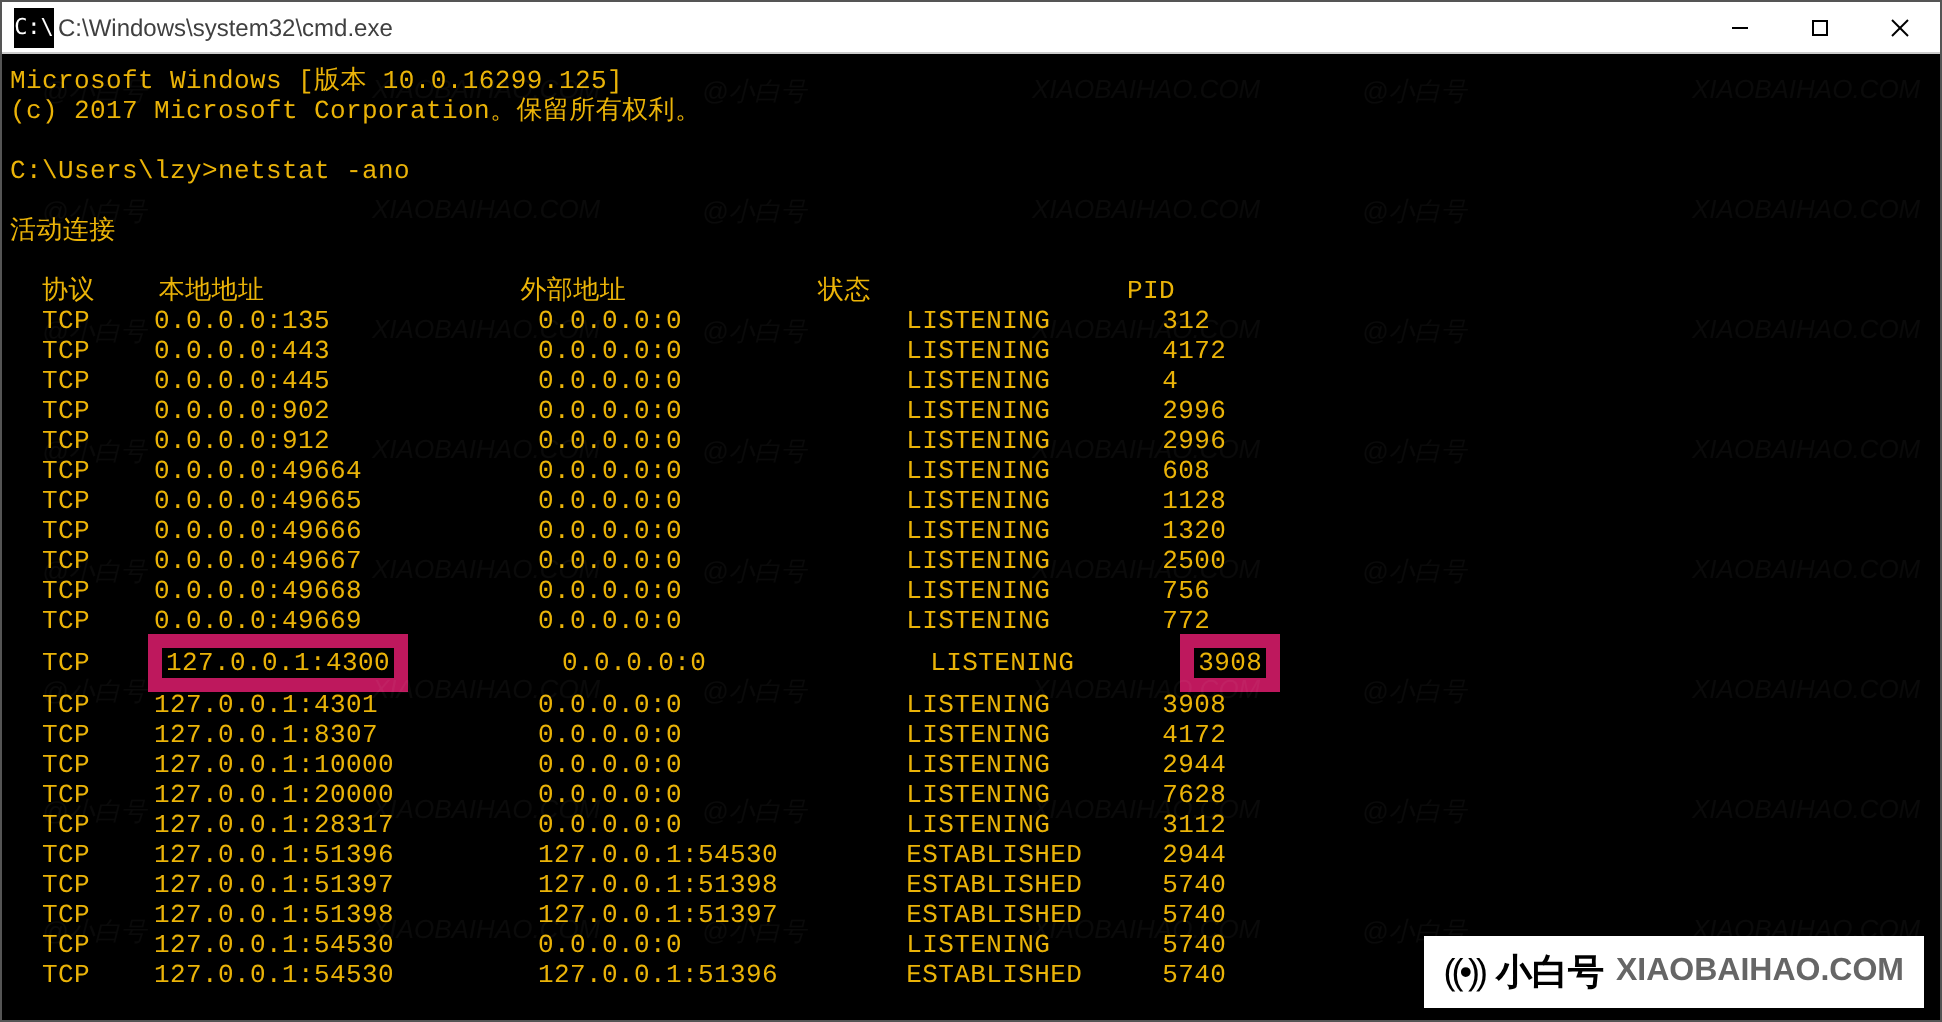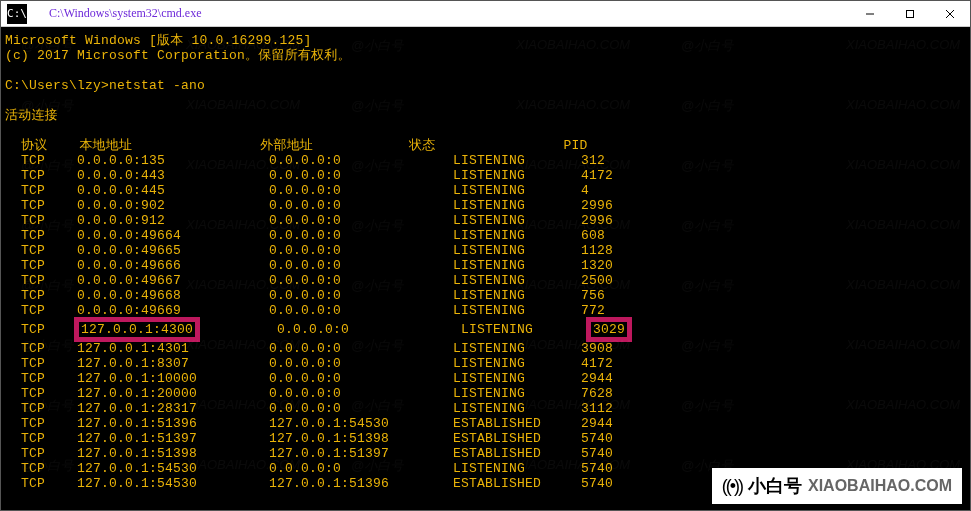--- a/index.html
+++ b/index.html
@@ -31,24 +31,24 @@
       margin-left: 6px;
       display: inline-flex;
       align-items: center;
       justify-content: center;
       font-size: 11px;
       background: #000;
       color: #fff;
       font-family: monospace;
     }
     .titlebar-title {
-      margin-left: 22px;
+      margin-left: 2px;
       font-size: 12px;
-      font-family: Liberation Serif, serif;
-      color: #6d28d9;
+      font-family: Liberation Sans, sans-serif;
+      color: #404040;
       flex: 1;
     }
     .window-controls {
       display: flex;
       height: 100%;
     }
     .win-btn {
       width: 40px;
       height: 100%;
       display: inline-flex;
@@ -61,21 +61,21 @@
     .win-btn svg { width: 10px; height: 10px; }
     .terminal {
       padding: 6px 4px;
       color: #eab308;
       font-size: 13px;
       line-height: 15px;
       white-space: pre;
       letter-spacing: 0.2px;
     }
     .hl {
-      border: 5px solid #be185d;
+      border: 7px solid #be185d;
       display: inline-block;
       padding: 0 2px;
       margin: -1px -3px;
       text-align: right;
     }
     .watermark-layer {
       position: absolute;
       top: 26px;
       left: 0;
       right: 0;
@@ -207,21 +207,21 @@
   TCP    0.0.0.0:443             0.0.0.0:0              LISTENING       4172
   TCP    0.0.0.0:445             0.0.0.0:0              LISTENING       4
   TCP    0.0.0.0:902             0.0.0.0:0              LISTENING       2996
   TCP    0.0.0.0:912             0.0.0.0:0              LISTENING       2996
   TCP    0.0.0.0:49664           0.0.0.0:0              LISTENING       608
   TCP    0.0.0.0:49665           0.0.0.0:0              LISTENING       1128
   TCP    0.0.0.0:49666           0.0.0.0:0              LISTENING       1320
   TCP    0.0.0.0:49667           0.0.0.0:0              LISTENING       2500
   TCP    0.0.0.0:49668           0.0.0.0:0              LISTENING       756
   TCP    0.0.0.0:49669           0.0.0.0:0              LISTENING       772
-  TCP    <span class="hl">127.0.0.1:4300</span>          0.0.0.0:0              LISTENING       <span class="hl">3029</span>
+  TCP    <span class="hl">127.0.0.1:4300</span>          0.0.0.0:0              LISTENING       <span class="hl">3908</span>
   TCP    127.0.0.1:4301          0.0.0.0:0              LISTENING       3908
   TCP    127.0.0.1:8307          0.0.0.0:0              LISTENING       4172
   TCP    127.0.0.1:10000         0.0.0.0:0              LISTENING       2944
   TCP    127.0.0.1:20000         0.0.0.0:0              LISTENING       7628
   TCP    127.0.0.1:28317         0.0.0.0:0              LISTENING       3112
   TCP    127.0.0.1:51396         127.0.0.1:54530        ESTABLISHED     2944
   TCP    127.0.0.1:51397         127.0.0.1:51398        ESTABLISHED     5740
   TCP    127.0.0.1:51398         127.0.0.1:51397        ESTABLISHED     5740
   TCP    127.0.0.1:54530         0.0.0.0:0              LISTENING       5740
   TCP    127.0.0.1:54530         127.0.0.1:51396        ESTABLISHED     5740

